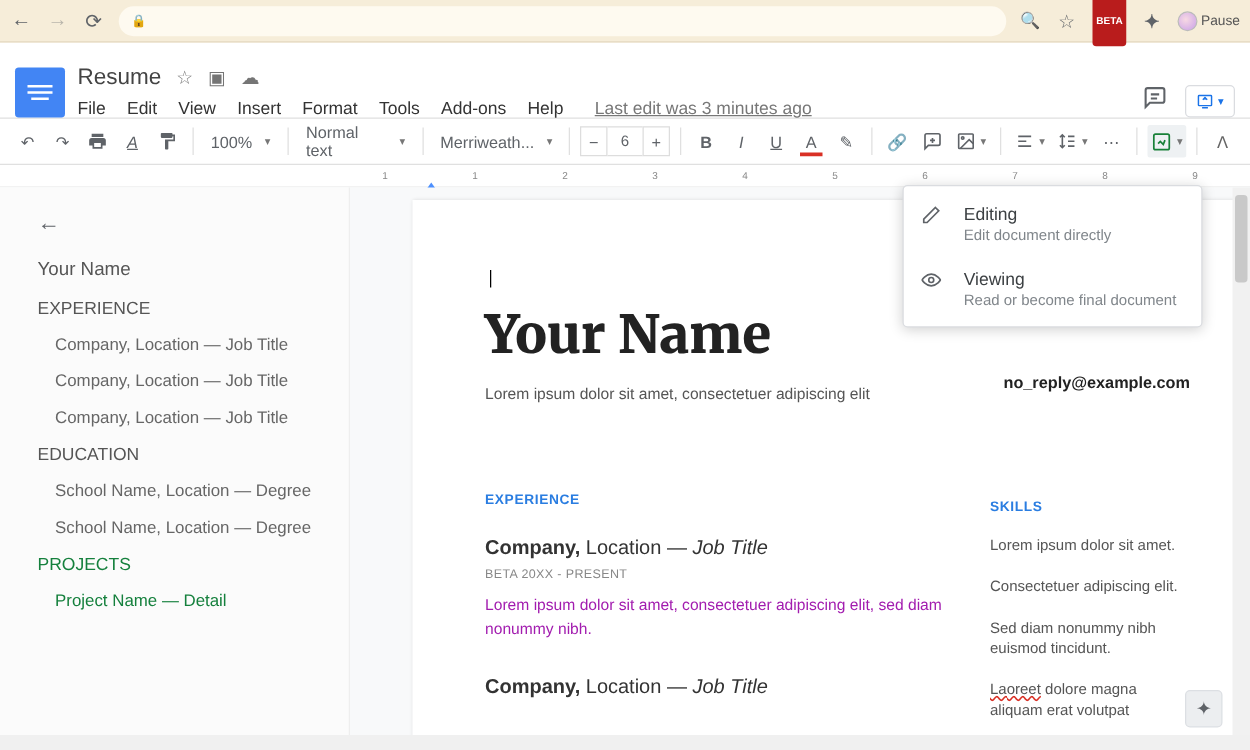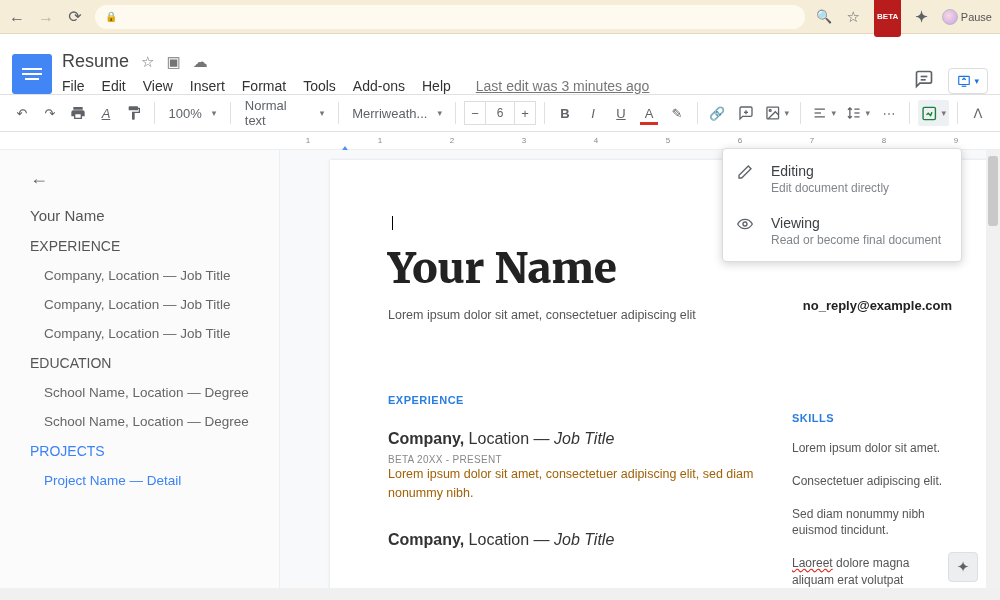--- a/index.html
+++ b/index.html
@@ -50,39 +50,39 @@
 #ruler{height:18px;background:#fff;border-bottom:1px solid #eee;font-size:8px;color:#888;display:flex;align-items:center;padding-left:290px;letter-spacing:0;gap:0;white-space:nowrap}
 #ruler span{display:inline-block;width:36px;text-align:center}
 
 
 #workspace{position:absolute;top:150px;bottom:0;left:0;right:0;display:flex;background:#f8f9fa}
 #outline{width:280px;background:#fbfbfb;border-right:1px solid #eee;padding:18px 16px 0 30px;color:#5f6368;font-size:14px;overflow:hidden}
 #outline .back{font-size:18px;color:#5f6368;margin-bottom:18px}
 #outline .h1{font-size:15px;color:#555;margin:8px 0 14px 0}
 #outline .sec{font-size:14px;color:#555;margin:12px 0}
 #outline .item{font-size:13.5px;color:#666;margin:14px 0 14px 14px}
-#outline .faded{color:#3b82f6}
+#outline .faded{color:#15803d}
 
 
 #canvas{flex:1;overflow:hidden;position:relative}
 #page{position:absolute;left:50px;top:10px;width:680px;min-height:800px;background:#fff;box-shadow:0 0 3px rgba(0,0,0,.12);padding:48px 58px;font-family:Georgia,'Times New Roman',serif;color:#333}
 #page .cursor{position:absolute;top:56px;left:62px;width:1px;height:14px;background:#000}
 #page h1{font-family:'Merriweather',Georgia,serif;font-size:42px;font-weight:900;color:#222;margin-top:34px}
 #page .sub{font-family:Arial;font-size:12.5px;color:#555;margin-top:14px}
 #page .email{position:absolute;right:58px;top:138px;font-family:Arial;font-weight:bold;font-size:13px;color:#222}
 #page .secthdr{font-family:Arial;font-size:11px;font-weight:bold;color:#2a7de1;letter-spacing:.5px;margin-top:72px}
 #page .job{margin-top:24px;font-size:16px}
 #page .job b{font-weight:bold}
 #page .job i{font-style:italic}
 #page .date{font-family:Arial;font-size:10px;color:#888;margin-top:6px;letter-spacing:.3px}
-#page .body{font-family:Arial;font-size:12.5px;color:#a16207;line-height:1.5;max-width:380px}
+#page .body{font-family:Arial;font-size:12.5px;color:#a21caf;margin-top:10px;line-height:1.5;max-width:380px}
 
 
 #page .rightcol{position:absolute;right:58px;top:240px;width:160px;font-family:Arial;font-size:12px;color:#555}
-#page .rightcol .secthdr{margin-top:12px}
+#page .rightcol .secthdr{margin-top:0}
 #page .rightcol p{margin-top:16px;line-height:1.4}
 .redunder{text-decoration:underline wavy #d93025}
 
 
 #popover{position:absolute;top:148px;right:38px;width:240px;background:#fff;border:1px solid #dadce0;border-radius:4px;box-shadow:0 2px 10px rgba(0,0,0,.18);padding:4px 0;z-index:50}
 #popover .row{display:flex;gap:16px;padding:10px 14px;align-items:flex-start;cursor:default}
 #popover .row.hover{background:#f1f3f4}
 #popover .ic{width:18px;font-size:15px;color:#5f6368;margin-top:1px;flex-shrink:0}
 #popover .ic svg{display:block}
 #popover .lbl{font-size:14px;color:#3c4043;font-weight:500}

